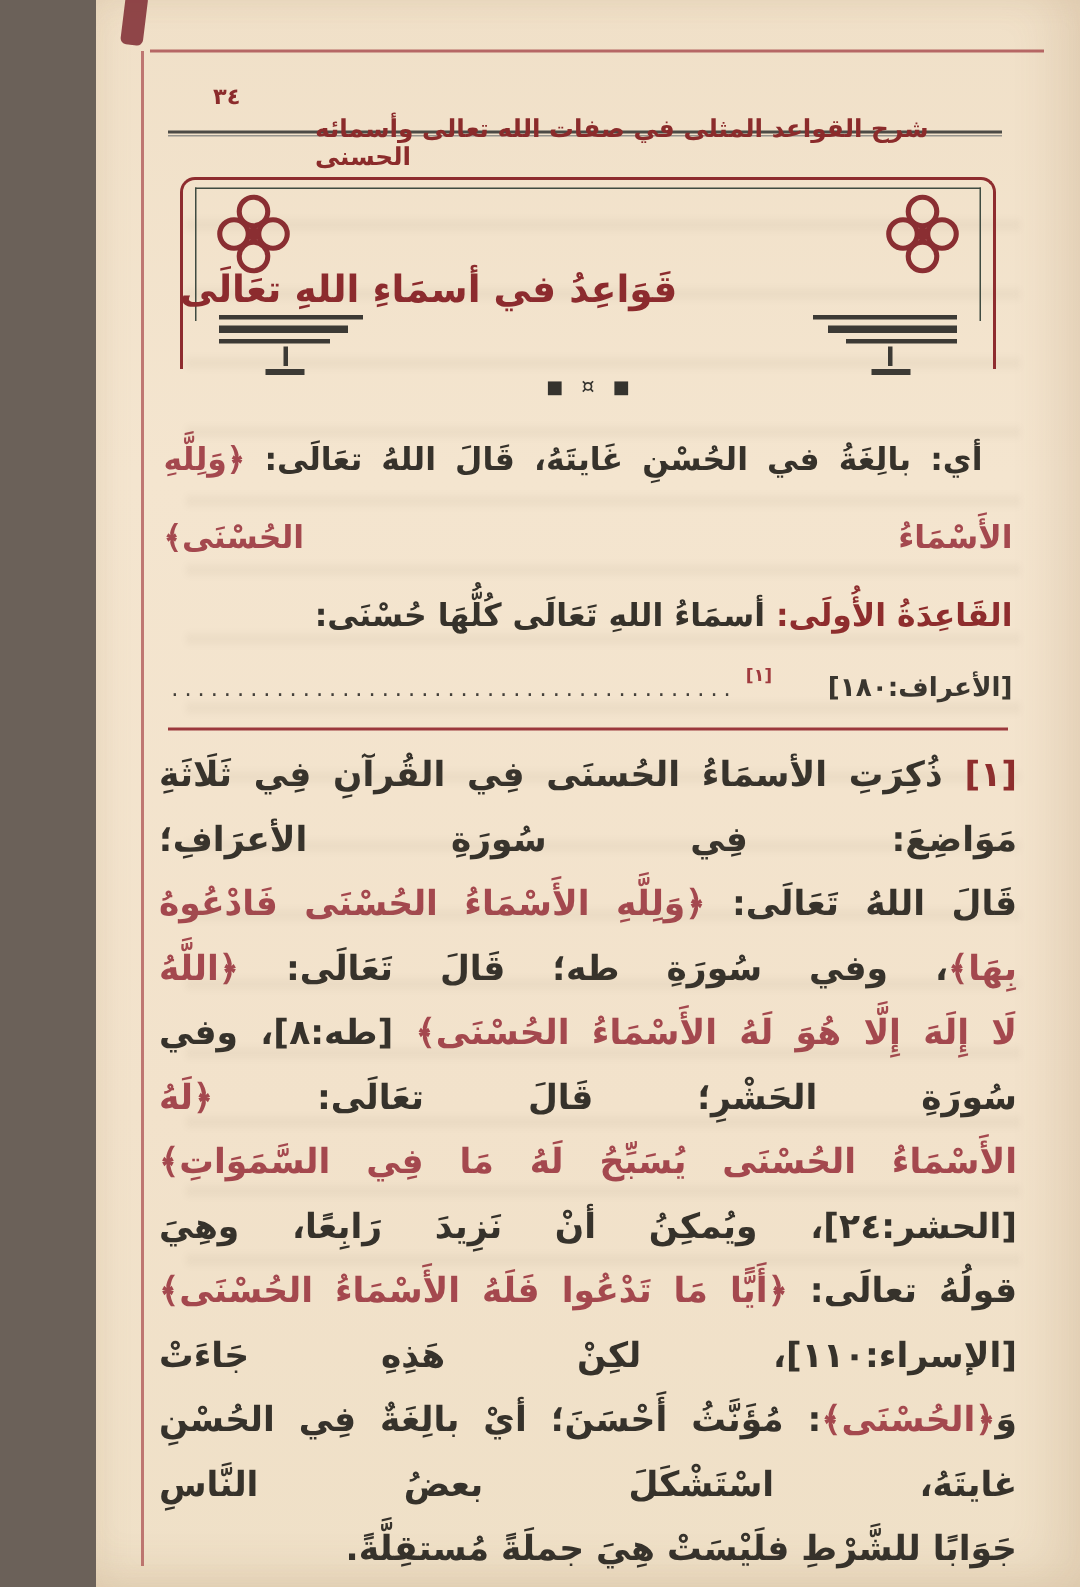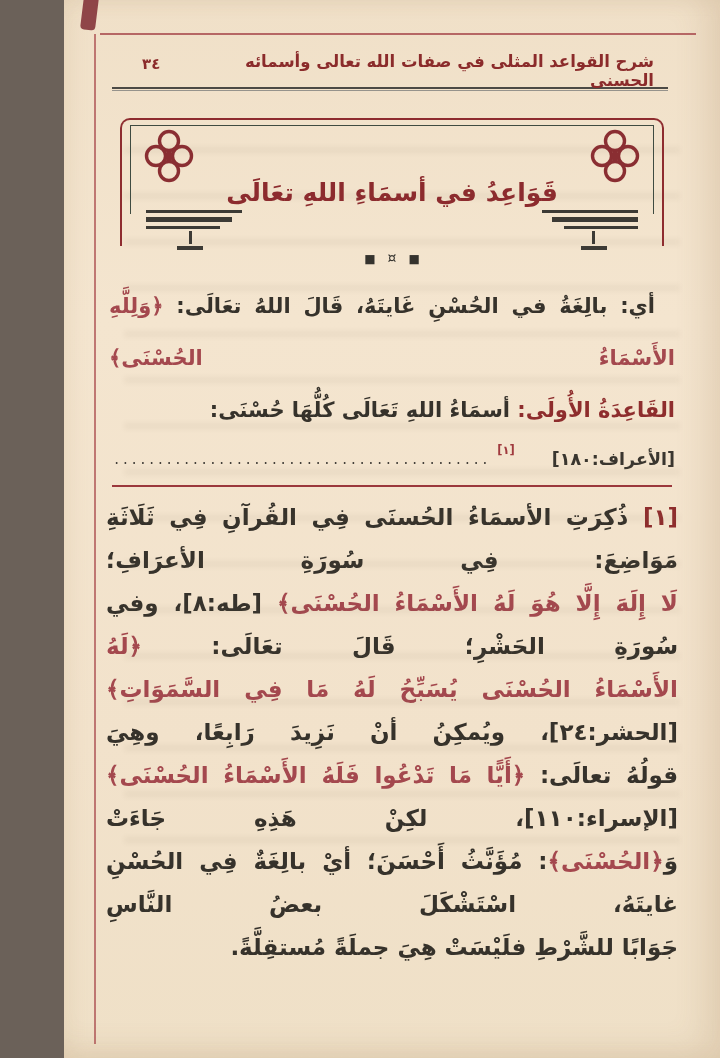--- a/index.html
+++ b/index.html
@@ -10,21 +10,21 @@
     box-shadow:inset -16px -8px 30px rgba(140,100,60,.14), inset 8px 0 18px rgba(190,160,120,.10);
   }
   
   .scan-top{position:absolute;top:33px;left:36px;right:24px;height:2px;background:#a8494c;opacity:.8;}
   .scan-left{position:absolute;left:30px;top:34px;bottom:14px;width:2px;background:#a8494c;opacity:.7;}
   .scan-corner{position:absolute;left:18px;top:-4px;width:15px;height:34px;background:#84343a;border-radius:4px;transform:rotate(7deg);opacity:.9;}
   .bleed{position:absolute;left:60px;right:40px;top:120px;height:760px;opacity:.055;filter:blur(2px);
     background:repeating-linear-gradient(180deg,transparent 0 26px,#7a6a52 26px 34px,transparent 34px 46px);pointer-events:none;}
   
   .header{position:relative;margin-top:52px;height:27px;}
-  .book-title{position:absolute;left:158px;right:66px;text-align:right;font-size:16.5px;font-weight:bold;color:#8b2b2b;}
+  .book-title{position:absolute;left:146px;right:66px;text-align:left;font-size:16.5px;font-weight:bold;color:#8b2b2b;margin-top:24px;}
   .page-number{position:absolute;left:78px;top:3px;font-size:15px;font-weight:bold;color:#8b2b2b;}
   .header-rule{margin:8px 52px 0 48px;}
   .header-rule .rule-a{height:2px;background:#4c4a45;}
   .header-rule .rule-b{height:1px;background:#96938c;margin-top:1px;}
   
   .frame{position:relative;margin:27px 56px 0 56px;height:128px;}
   .frame-outer{position:absolute;inset:0;border:2.5px solid #8e2c2f;border-bottom:none;border-radius:10px 10px 0 0;}
   .frame-inner{position:absolute;top:7px;left:10px;right:10px;height:88px;border:1.5px solid #3f4b41;border-bottom:none;}
   .knot{position:absolute;top:8px;width:58px;height:62px;}
   .knot-left{left:20px;}  .knot-right{right:20px;}
@@ -32,21 +32,21 @@
   .bars-left{left:26px;align-items:flex-end;}
   .bars-right{right:26px;align-items:flex-start;}
   .bars .b1{width:96px;height:3px;background:#3c3a35;margin-bottom:4px;}
   .bars .b2{width:86px;height:5px;background:#3c3a35;margin-bottom:4px;}
   .bars .b3{width:74px;height:3px;background:#3c3a35;}
   .tee{position:relative;height:24px;width:74px;}
   .tee .stem{position:absolute;top:2px;width:3px;height:13px;background:#3c3a35;}
   .tee .base{position:absolute;top:17px;width:26px;height:4px;background:#3c3a35;}
   .bars-left .stem{right:28px;}  .bars-left .base{right:17px;}
   .bars-right .stem{left:28px;}  .bars-right .base{left:17px;}
-  .chapter-title{position:absolute;left:0;right:0;top:60px;margin:0;text-align:center;
+  .chapter-title{position:absolute;left:0;right:0;top:60px;margin:0;text-align:left;
     font-size:25px;font-weight:bold;color:#8c2b2e;}
   
   .motif{margin-top:4px;text-align:center;color:#35332e;font-size:12px;letter-spacing:0;}
   .motif span{margin:0 6px;}
   .motif .mid{font-size:14px;}
   
   .matn{margin:14px 45px 0 45px;color:#36322b;font-weight:bold;font-size:21px;}
   .line{line-height:52px;white-space:nowrap;}
   .fill{white-space:normal;text-align:justify;text-align-last:justify;}
   .indent{text-indent:20px;}
@@ -142,20 +142,21 @@
       <span class="cite">[الأعراف:١٨٠]</span>
       <span class="supref">[١]</span>
       <span class="dots">........................................................................................</span>
     </div>
   </main>
 
   <div class="fsep"></div>
 
   <footer class="footnotes" id="footnote-lines">
       <div class="fline"><span class="seg-red">[١] </span><span class="seg-ink">ذُكِرَتِ الأسمَاءُ الحُسنَى فِي القُرآنِ فِي ثَلَاثَةِ مَوَاضِعَ: فِي سُورَةِ الأعرَافِ؛</span></div>
+      <div class="fline"><span class="seg-ink">قَالَ اللهُ تَعَالَى: </span><span class="seg-verse">﴿وَلِلَّهِ الأَسْمَاءُ الحُسْنَى فَادْعُوهُ بِهَا﴾</span><span class="seg-ink">، وفي سُورَةِ طه؛ قَالَ تَعَالَى: </span><span class="seg-verse">﴿اللَّهُ</span></div>
       <div class="fline"><span class="seg-verse">لَا إِلَهَ إِلَّا هُوَ لَهُ الأَسْمَاءُ الحُسْنَى﴾</span><span class="seg-ink"> [طه:٨]، وفي سُورَةِ الحَشْرِ؛ قَالَ تعَالَى: </span><span class="seg-verse">﴿لَهُ</span></div>
       <div class="fline"><span class="seg-verse">الأَسْمَاءُ الحُسْنَى يُسَبِّحُ لَهُ مَا فِي السَّمَوَاتِ﴾</span><span class="seg-ink"> [الحشر:٢٤]، ويُمكِنُ أنْ نَزِيدَ رَابِعًا، وهِيَ</span></div>
       <div class="fline"><span class="seg-ink">قولُهُ تعالَى: </span><span class="seg-verse">﴿أَيًّا مَا تَدْعُوا فَلَهُ الأَسْمَاءُ الحُسْنَى﴾</span><span class="seg-ink"> [الإسراء:١١٠]، لكِنْ هَذِهِ جَاءَتْ</span></div>
       <div class="fline"><span class="seg-ink">وَ</span><span class="seg-verse">﴿الحُسْنَى﴾</span><span class="seg-ink">: مُؤَنَّثُ أَحْسَنَ؛ أيْ بالِغَةٌ فِي الحُسْنِ غايتَهُ، اسْتَشْكَلَ بعضُ النَّاسِ</span></div>
       <div class="fline nofill"><span class="seg-ink">جَوَابًا للشَّرْطِ فلَيْسَتْ هِيَ جملَةً مُستقِلَّةً.</span></div>
       <div class="fline"></div>
     </footer>
 
 </div>
 

